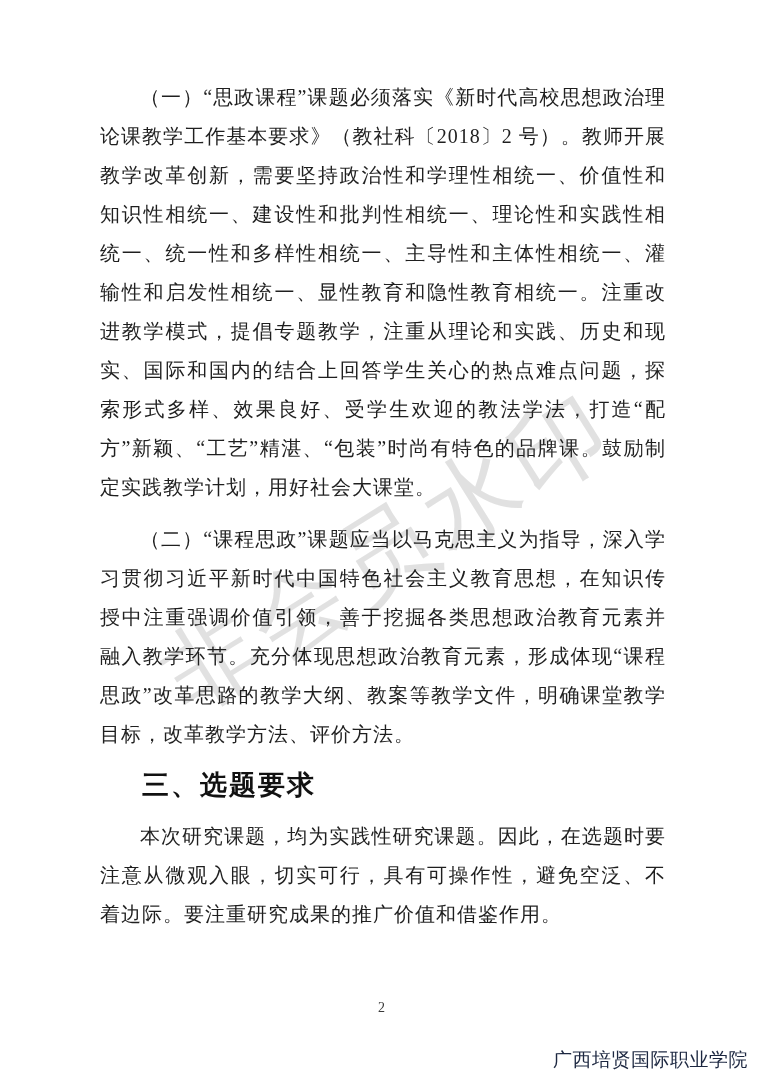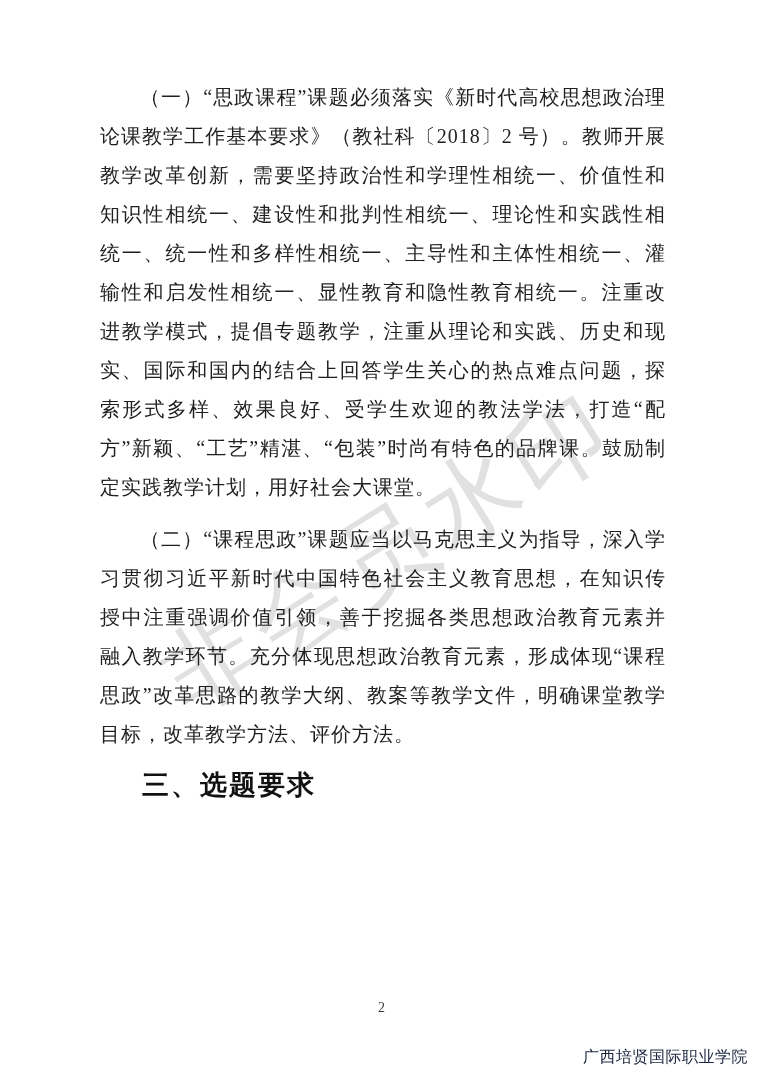--- a/index.html
+++ b/index.html
@@ -64,36 +64,37 @@
     left:0;right:0;top:1000px;
     z-index:1;
     text-align:center;
     font-size:14px;
     color:#3a3a3a;
   }
   .footer-stamp{
     position:absolute;
     right:15px;top:1047px;
     z-index:1;
-    font-size:16px;
+    font-size:19px;
     letter-spacing:.5px;
     color:var(--footer-stamp);
     font-family:"Liberation Sans","DejaVu Sans",sans-serif;
   }
 </style>
 </head>
 <body>
 
 <div class="page">
 
   <div class="watermark">非会员水印</div>
 
   <div class="doc">
     <p class="body">（一）“思政课程”课题必须落实《新时代高校思想政治理论课教学工作基本要求》（教社科〔2018〕2 号）。教师开展教学改革创新，需要坚持政治性和学理性相统一、价值性和知识性相统一、建设性和批判性相统一、理论性和实践性相统一、统一性和多样性相统一、主导性和主体性相统一、灌输性和启发性相统一、显性教育和隐性教育相统一。注重改进教学模式，提倡专题教学，注重从理论和实践、历史和现实、国际和国内的结合上回答学生关心的热点难点问题，探索形式多样、效果良好、受学生欢迎的教法学法，打造“配方”新颖、“工艺”精湛、“包装”时尚有特色的品牌课。鼓励制定实践教学计划，用好社会大课堂。</p>
     <p class="body gap-top">（二）“课程思政”课题应当以马克思主义为指导，深入学习贯彻习近平新时代中国特色社会主义教育思想，在知识传授中注重强调价值引领，善于挖掘各类思想政治教育元素并融入教学环节。充分体现思想政治教育元素，形成体现“课程思政”改革思路的教学大纲、教案等教学文件，明确课堂教学目标，改革教学方法、评价方法。</p>
     <h2 class="heading">三、选题要求</h2>
+    <p class="body">本次研究课题，均为实践性研究课题。因此，在选题时要注意从微观入眼，切实可行，具有可操作性，避免空泛、不着边际。要注重研究成果的推广价值和借鉴作用。</p>
   </div>
 
   <div class="page-number">2</div>
 
   <div class="footer-stamp">广西培贤国际职业学院</div>
 
 </div>
 
 </body></html>

